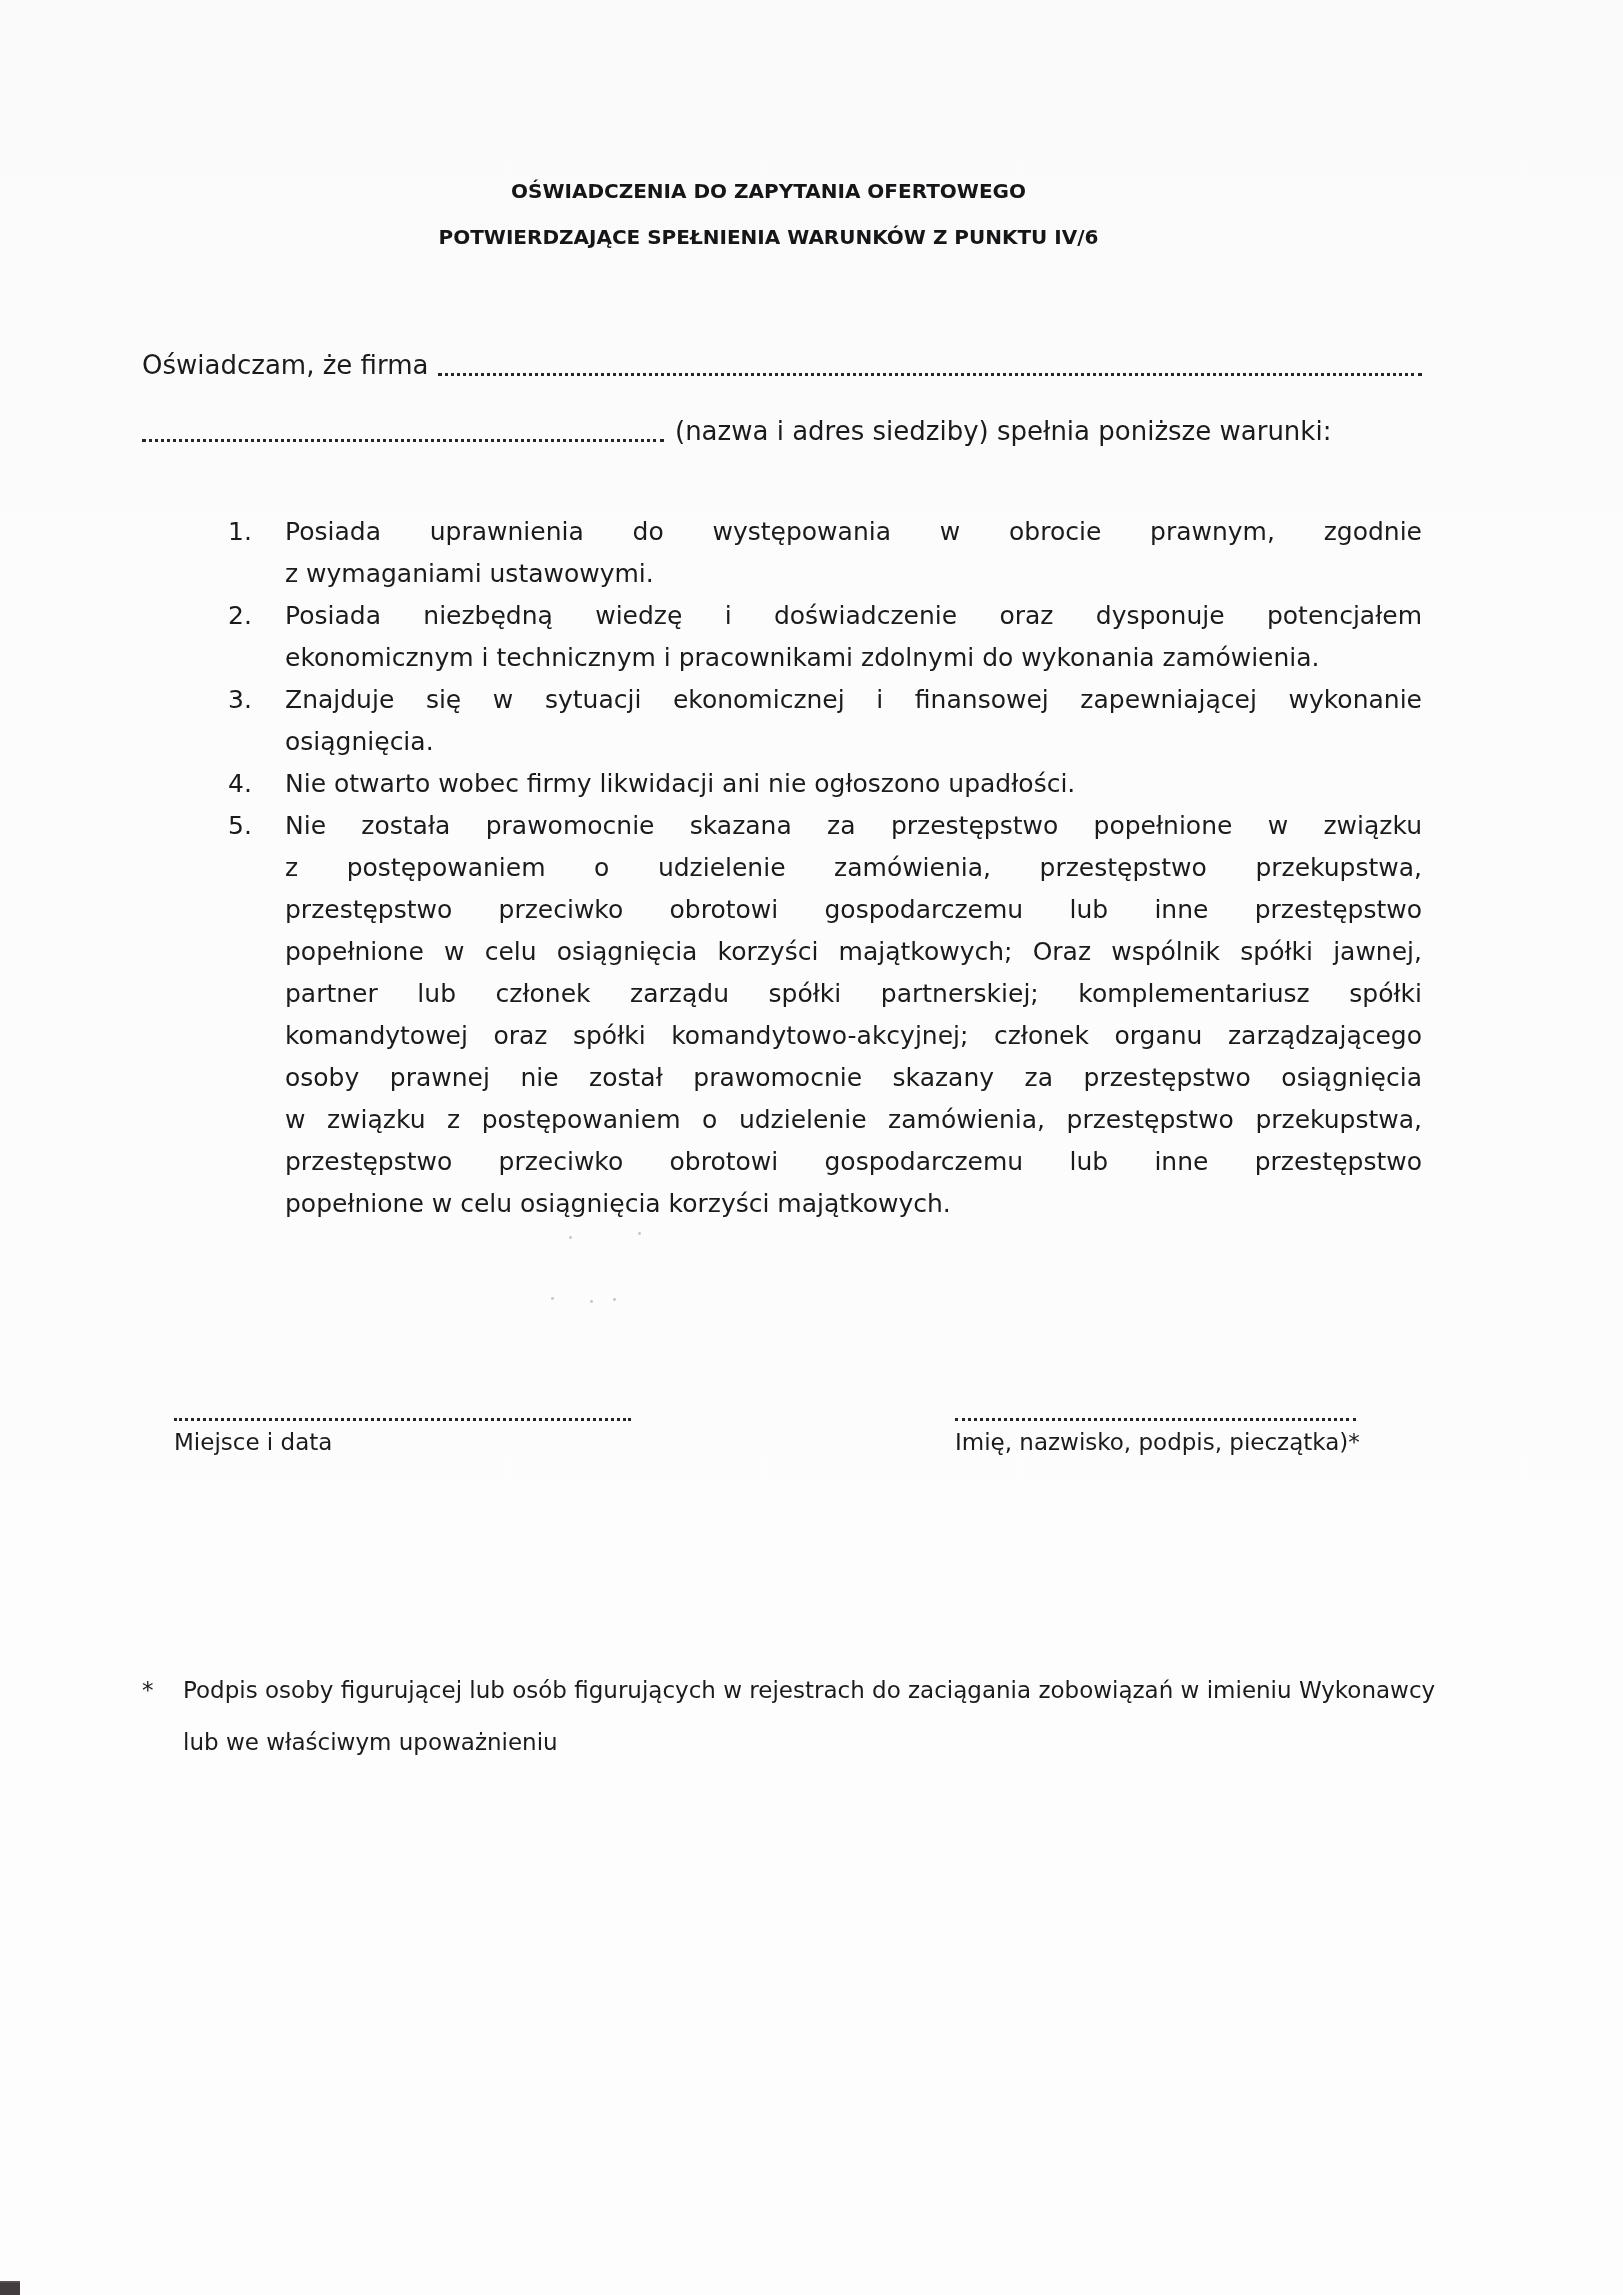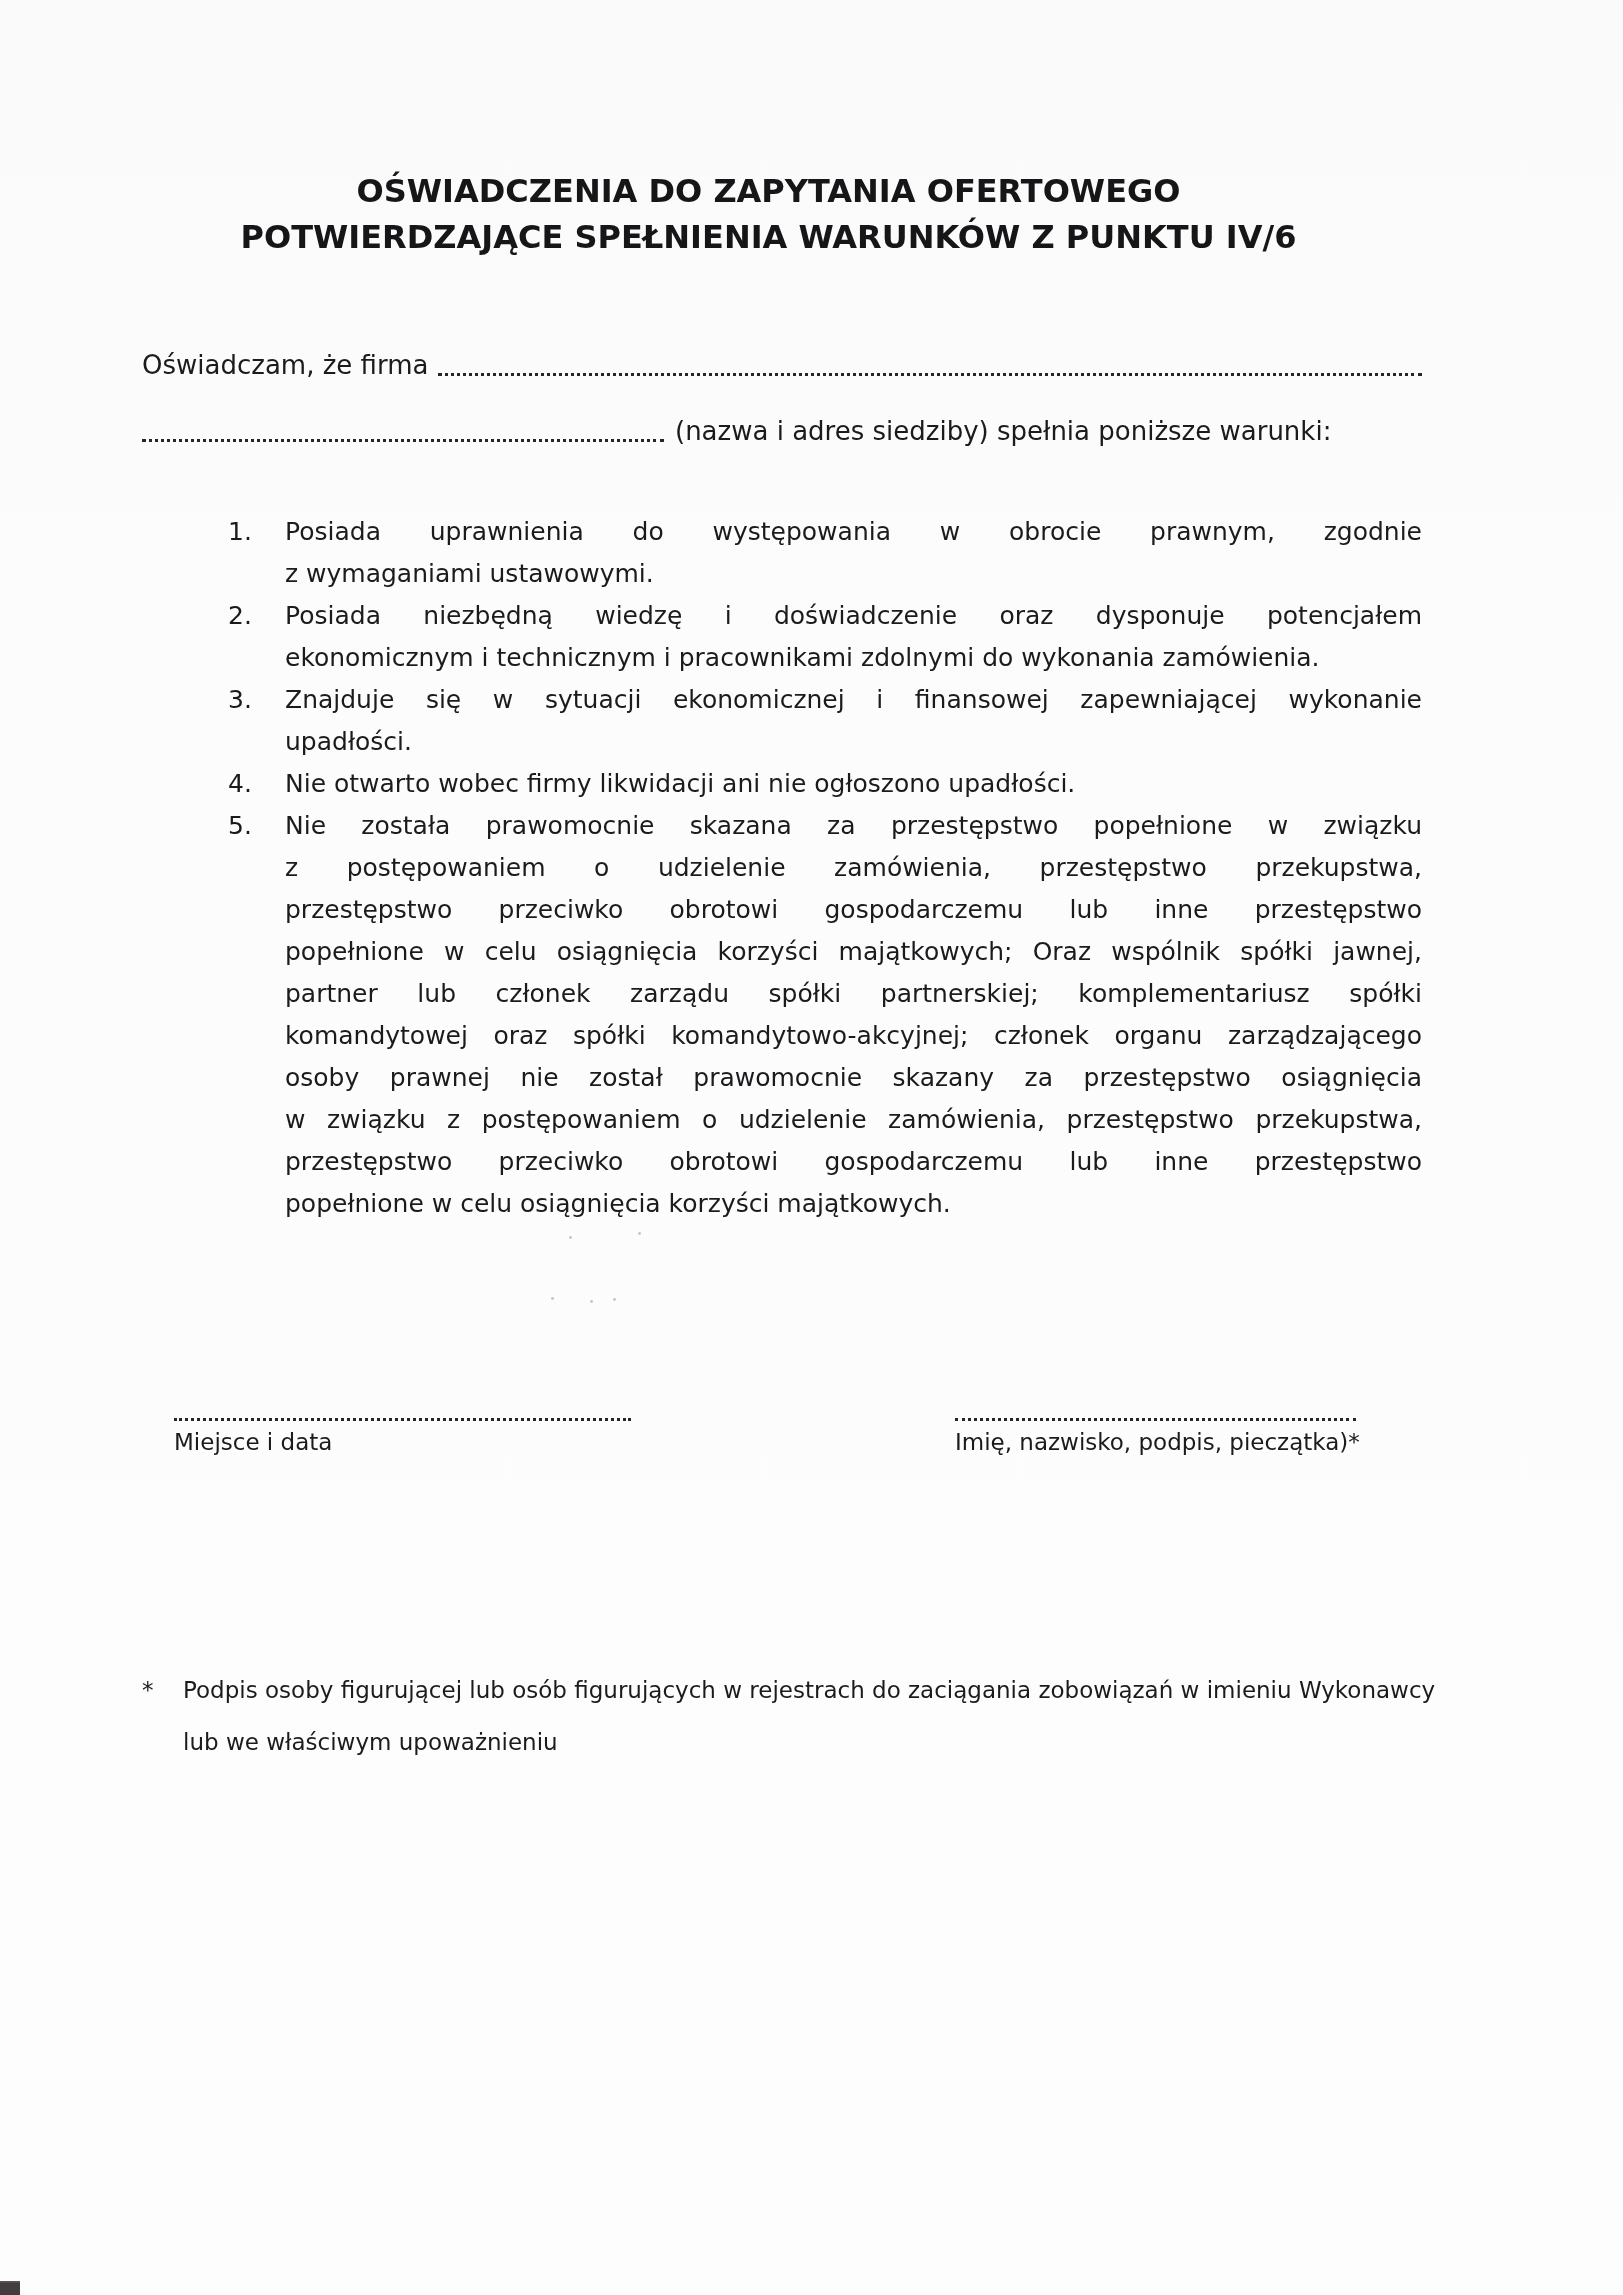--- a/index.html
+++ b/index.html
@@ -20,21 +20,21 @@
     inset: 0;
     background: linear-gradient(180deg, #fafafb 0%, #fcfcfd 30%, #fdfdfe 100%);
   }
   .doc-title {
     position: absolute;
     left: 118px;
     right: 205px;
     top: 168px;
     text-align: center;
     font-weight: bold;
-    font-size: 32px;
+    font-size: 20px;
     line-height: 46px;
     color: #161618;
   }
   .intro {
     position: absolute;
     left: 142px;
     right: 202px;
     top: 342px;
     font-size: 26px;
     color: #1b1b1d;
@@ -168,21 +168,21 @@
         <span class="num">2.</span>
         <div class="cond-body">
           <div class="cond-line">Posiada niezbędną wiedzę i doświadczenie oraz dysponuje potencjałem</div>
           <div class="cond-line last">ekonomicznym i technicznym i pracownikami zdolnymi do wykonania zamówienia.</div>
         </div>
       </li>
       <li class="cond">
         <span class="num">3.</span>
         <div class="cond-body">
           <div class="cond-line">Znajduje się w sytuacji ekonomicznej i finansowej zapewniającej wykonanie</div>
-          <div class="cond-line last">upadłości.</div>
+          <div class="cond-line last">osiągnięcia.</div>
         </div>
       </li>
       <li class="cond">
         <span class="num">4.</span>
         <div class="cond-body">
           <div class="cond-line last">Nie otwarto wobec firmy likwidacji ani nie ogłoszono upadłości.</div>
         </div>
       </li>
       <li class="cond">
         <span class="num">5.</span>

